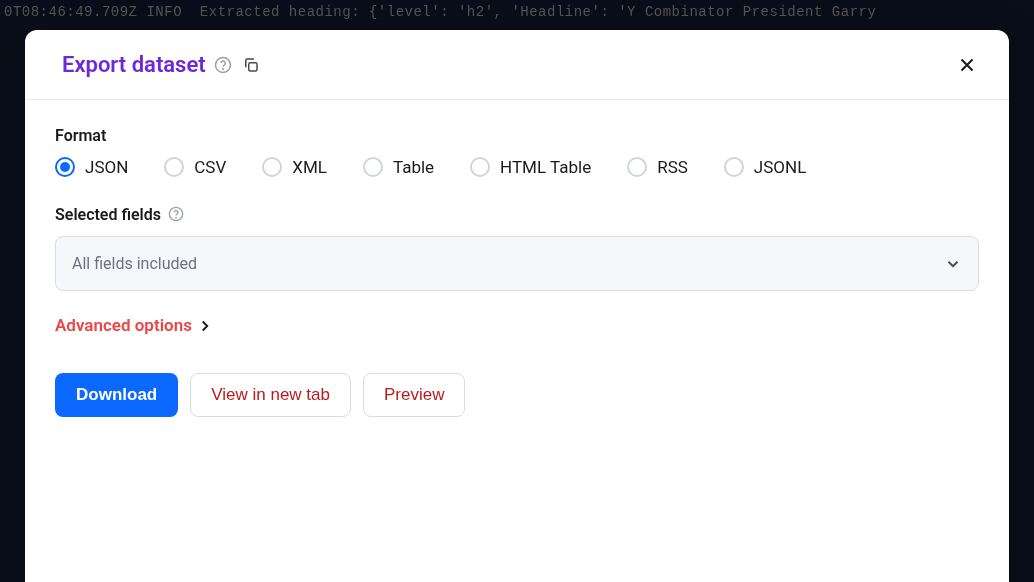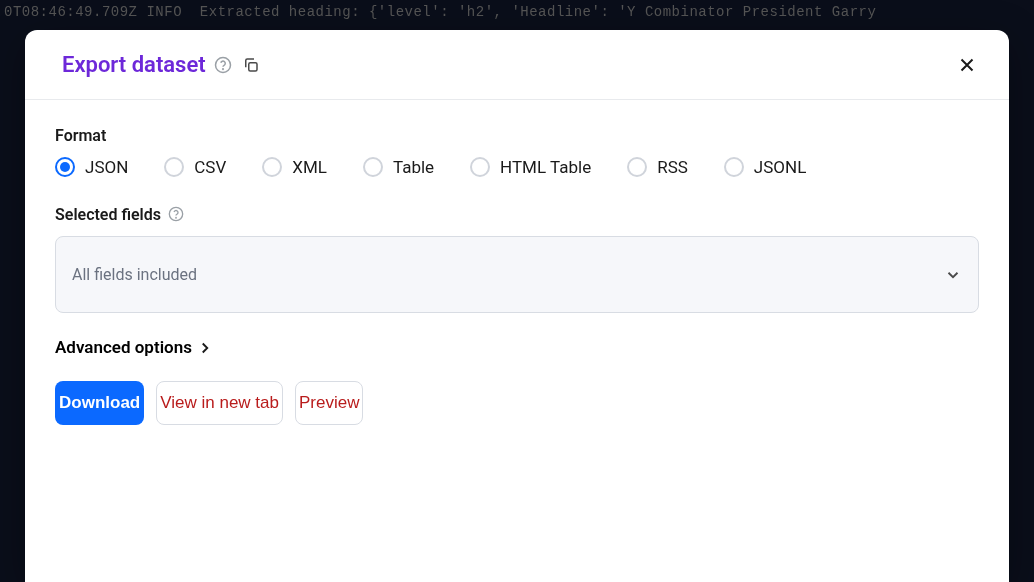--- a/index.html
+++ b/index.html
@@ -145,54 +145,54 @@
     }
     .select-wrap {
       position: relative;
       margin-bottom: 24px;
     }
     .select-box {
       width: 100%;
       background: #f6f7fa;
       border: 1px solid #d8dce3;
       border-radius: 8px;
-      padding: 28px 16px;
+      padding: 17px 16px;
       font-size: 16px;
       color: #6b7280;
       cursor: pointer;
       display: flex;
       align-items: center;
       justify-content: space-between;
     }
     .chevron-down {
       width: 18px;
       height: 18px;
       color: #4a4a4a;
     }
     .advanced-row {
       display: flex;
       align-items: center;
       gap: 4px;
       font-size: 17px;
       font-weight: 600;
-      color: #000000;
-      cursor: pointer;
-      margin-bottom: 24px;
+      color: #ef4444;
+      cursor: pointer;
+      margin-bottom: 38px;
     }
     .chevron-right {
       width: 16px;
       height: 16px;
       color: #1a1a1a;
     }
     .button-row {
       display: flex;
       gap: 12px;
     }
     .btn {
-      padding: 11px 3px;
+      padding: 11px 20px;
       border-radius: 8px;
       font-size: 17px;
       font-weight: 500;
       cursor: pointer;
       border: 1px solid transparent;
     }
     .btn-primary {
       background: #0b69ff;
       color: #fff;
       font-weight: 600;

